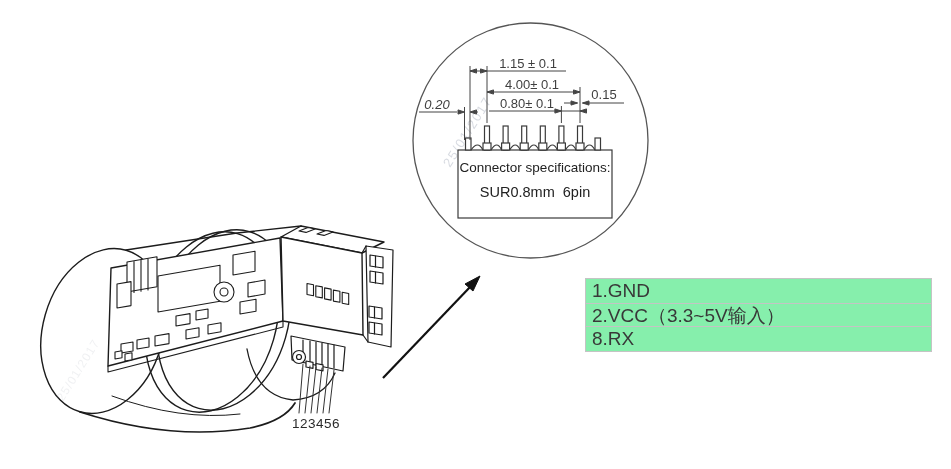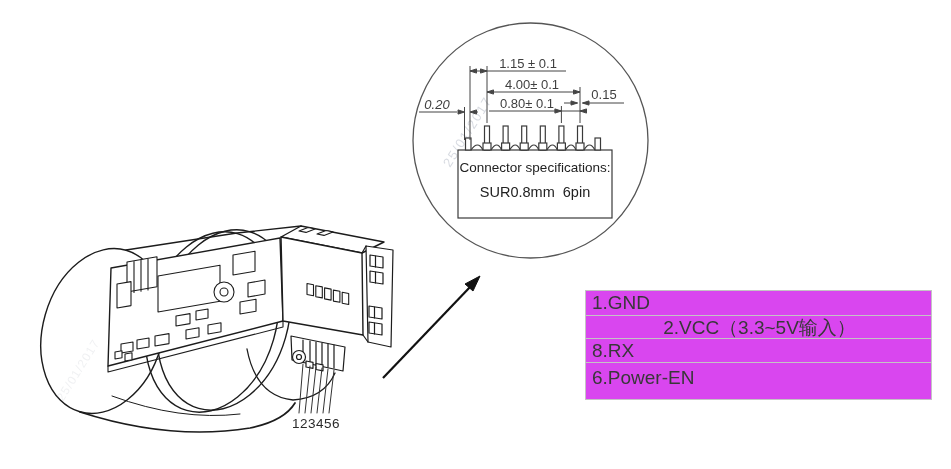--- a/index.html
+++ b/index.html
@@ -8,26 +8,26 @@
   .art{position:absolute;left:0;top:0;}
   svg text{font-family:"Liberation Sans",sans-serif;}
   .dim-label{font-size:13px;fill:#3f3f3f;}
   .dim-label-italic{font-size:13px;fill:#3f3f3f;font-style:italic;}
   .spec-title{font-size:13.5px;fill:#222;}
   .spec-value{font-size:14.5px;fill:#222;}
   .pin-num{font-size:13.5px;fill:#2a2a2a;letter-spacing:0.5px;}
   .wm{font-size:13px;fill:#8d96a8;opacity:0.34;letter-spacing:1.5px;}
   .wm2{font-size:12px;fill:#9aa0ad;opacity:0.15;letter-spacing:1px;}
   .pin-table{position:absolute;left:585px;top:278px;width:347px;box-sizing:border-box;
-             border:1.5px solid #c4c4c4;background:#d946ef;margin-top:12px;}
+             border:1.5px solid #c4c4c4;background:#86efac;}
   .pin-table .row{box-sizing:border-box;border-bottom:1.5px solid #c4c4c4;
                   font-size:19px;color:#383838;padding:1px 4px 0 6px;line-height:21px;
                   white-space:nowrap;overflow:hidden;}
   .pin-table .row:last-child{border-bottom:none;}
-  .r1{height:25px;} .r2{height:23px;text-align:center;} .r3{height:22px;} .r4{height:23px;}
+  .r1{height:25px;} .r2{height:23px;} .r3{height:22px;} .r4{height:23px;}
   .r5{height:24px;} .r6{height:36px;padding-top:4px !important;}
 </style>
 </head>
 <body>
 
 <div class="stage">
 
   <svg class="art" width="951" height="469" viewBox="0 0 951 469">
 
     <g stroke="#1c1c1c" stroke-width="1.4" fill="none" stroke-linejoin="round" stroke-linecap="round">
@@ -195,16 +195,15 @@
       <text x="535" y="197" text-anchor="middle" class="spec-value" xml:space="preserve">SUR0.8mm  6pin</text>
     </g>
 
     <text x="63" y="402" class="wm2" transform="rotate(-58 63 402)">25/01/2017</text>
   </svg>
 
   <div class="pin-table">
     <div class="row r1">1.GND</div>
     <div class="row r2">2.VCC（3.3~5V输入）</div>
     <div class="row r5">8.RX</div>
-    <div class="row r6">6.Power-EN</div>
   </div>
 
 </div>
 
 </body></html>

